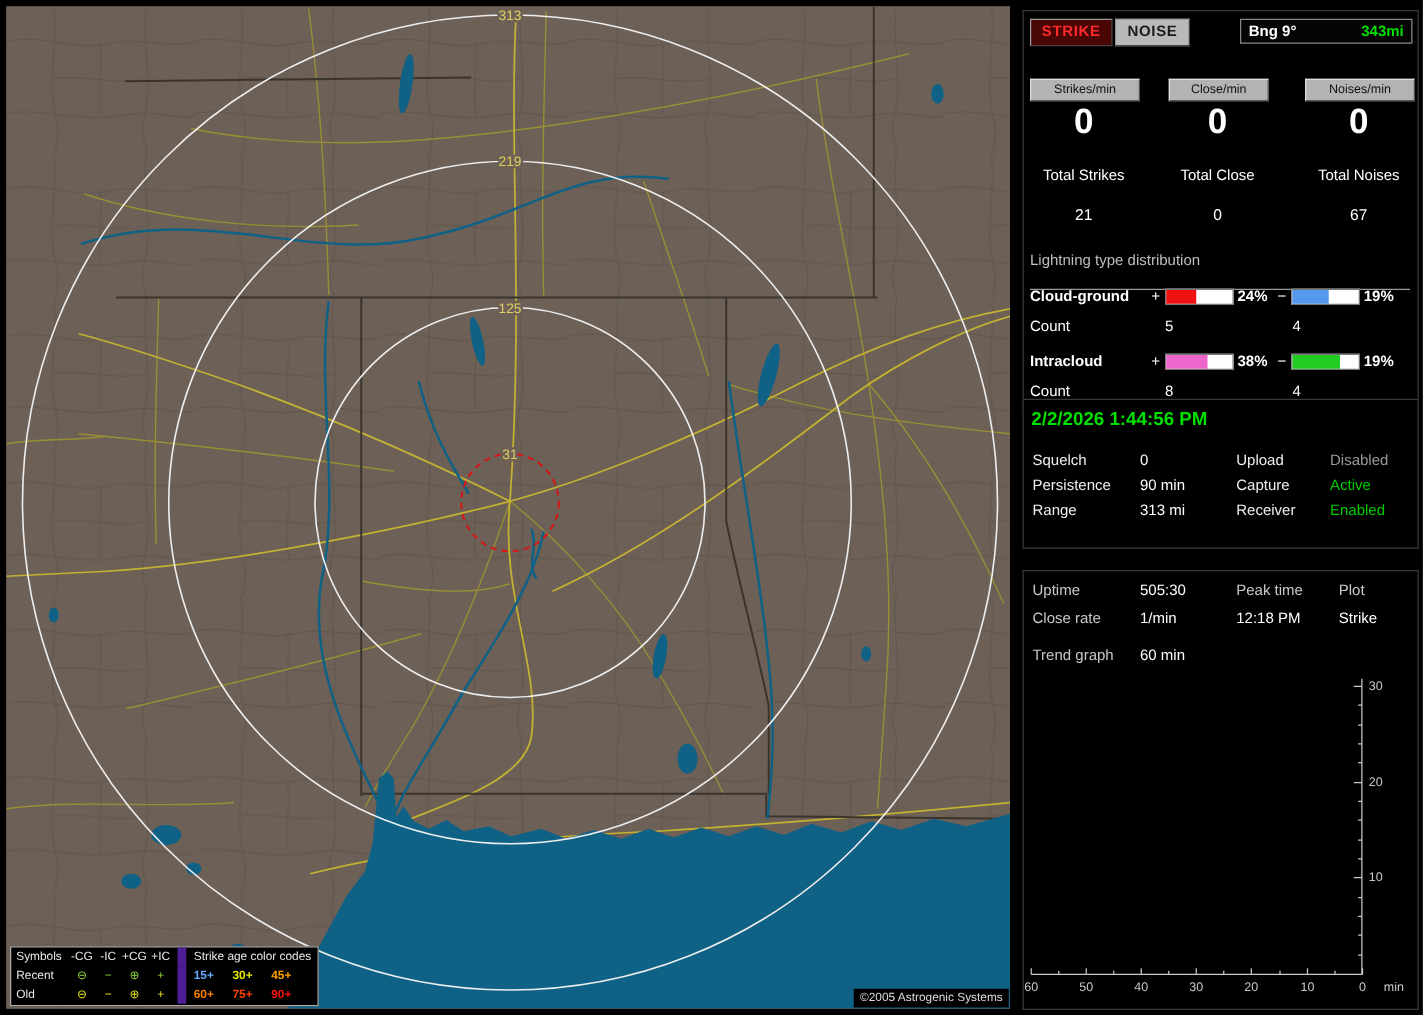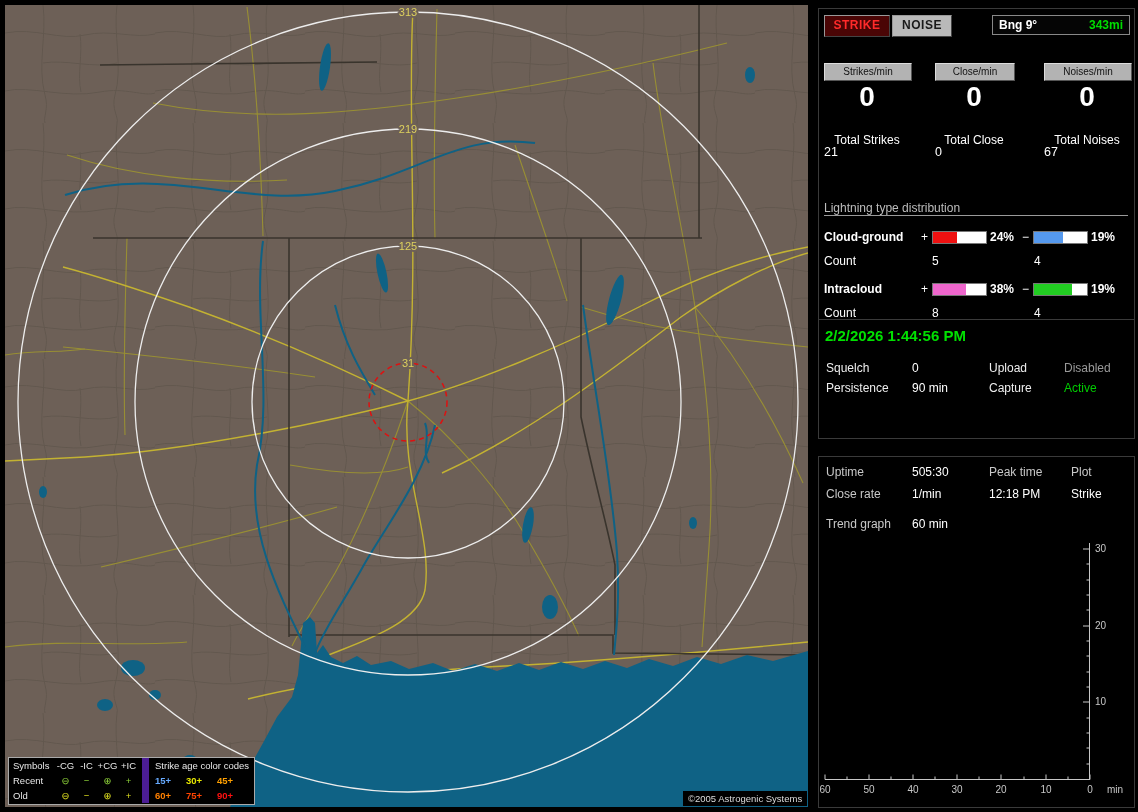--- a/index.html
+++ b/index.html
@@ -39,25 +39,25 @@
     display:flex;justify-content:space-between;align-items:center;padding:0 6px;box-sizing:border-box;}
   .bng span{font-weight:bold;font-size:12px;}
   .bng-label{color:#fff;}
 
   .rate-chip{position:absolute;top:54px;height:16px;background:#b3b3b3;color:#111;font-size:10px;
     text-align:center;line-height:16px;border:1px solid;border-color:#ddd #555 #555 #ddd;}
   #chip1{left:5px;width:86px;} #chip2{left:116px;width:78px;} #chip3{left:225px;width:86px;}
   .rate-val{position:absolute;top:72px;font-size:28px;font-weight:bold;color:#fff;text-align:center;}
   #rv1{left:5px;width:86px;} #rv2{left:116px;width:78px;} #rv3{left:225px;width:86px;}
   .tot-label{position:absolute;top:124px;font-size:12px;color:#fff;text-align:center;}
-  .tot-val{position:absolute;top:136px;font-size:12.5px;color:#fff;text-align:left;}
+  .tot-val{position:absolute;top:156px;font-size:12.5px;color:#fff;text-align:center;}
   #tl1,#tv1{left:5px;width:86px;} #tl2,#tv2{left:116px;width:78px;} #tl3,#tv3{left:225px;width:86px;}
 
   .dist-title{position:absolute;left:5px;top:192px;width:304px;color:#bdbdbd;font-size:12px;
-    padding-bottom:0;border-bottom:1px solid #9a9a9a;}
+    padding-bottom:16px;border-bottom:1px solid #9a9a9a;}
   .dist-row{position:absolute;left:0;width:315px;height:14px;font-size:12px;color:#fff;}
   #dr1{top:221px;} #dc1{top:245px;} #dr2{top:273px;} #dc2{top:297px;}
   .dist-row span{position:absolute;white-space:nowrap;}
   .dl{left:5px;font-weight:bold;} .dplus{left:102px;} .dminus{left:203px;}
   .dpct1{left:171px;font-weight:bold;} .dpct2{left:272px;font-weight:bold;}
   .bar{position:absolute;top:1px;width:53px;height:11px;background:#fff;border:1px solid #777;}
   .bar-a{left:113px;} .bar-b{left:214px;}
   .bar-fill{height:100%;}
   .cl{left:5px;} .cv1{left:113px;} .cv2{left:215px;}
 
@@ -288,20 +288,26 @@
         <span class="s-v">0</span>
         <span class="s-l2">Upload</span>
         <span class="s-v2" style="color: rgb(153, 153, 153);">Disabled</span>
       </div>
       <div class="set-row" id="sr2">
         <span class="s-l">Persistence</span>
         <span class="s-v">90 min</span>
         <span class="s-l2">Capture</span>
         <span class="s-v2" style="color: rgb(0, 204, 0);">Active</span>
       </div>
+      <div class="set-row" id="sr3">
+        <span class="s-l">Range</span>
+        <span class="s-v">313 mi</span>
+        <span class="s-l2">Receiver</span>
+        <span class="s-v2" style="color: rgb(0, 204, 0);">Enabled</span>
+      </div>
     </div>
 
     <div class="pbox" id="pbox3">
       <div class="st-row" id="str1">
         <span class="t-l p1">Uptime</span>
         <span class="t-v p2">505:30</span>
         <span class="t-l p3">Peak time</span>
         <span class="t-l p4">Plot</span>
       </div>
       <div class="st-row" id="str2">

